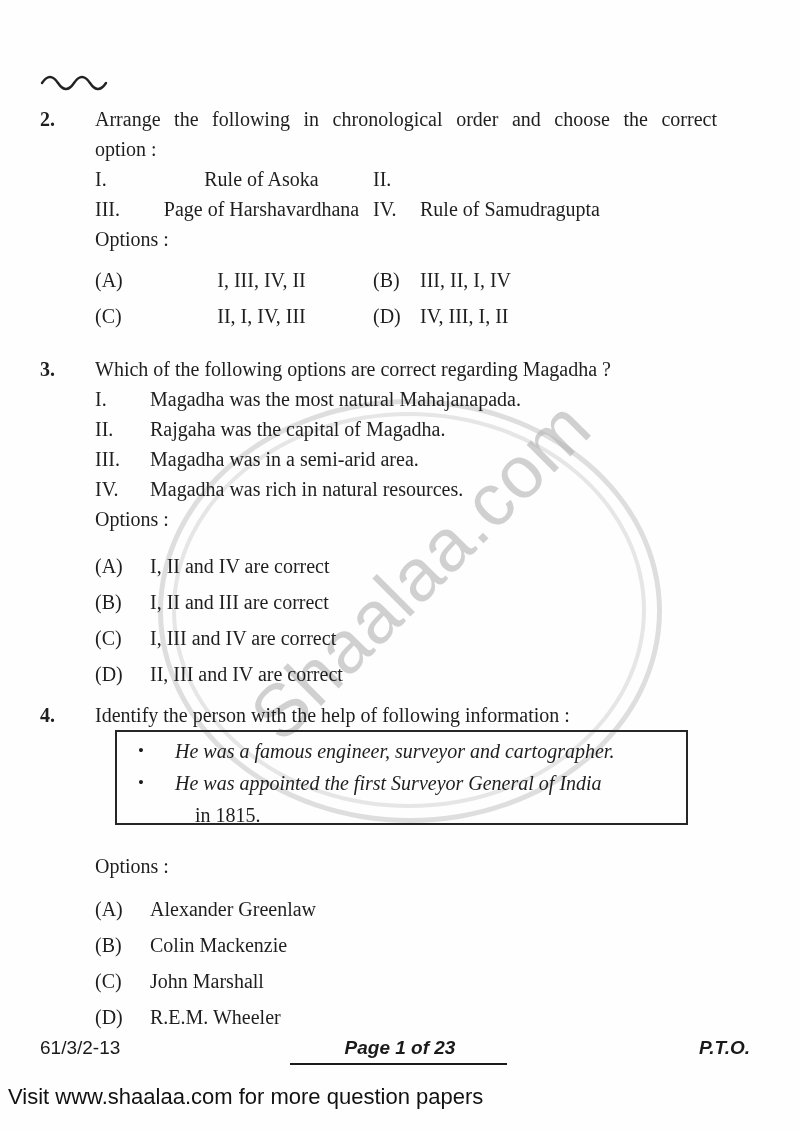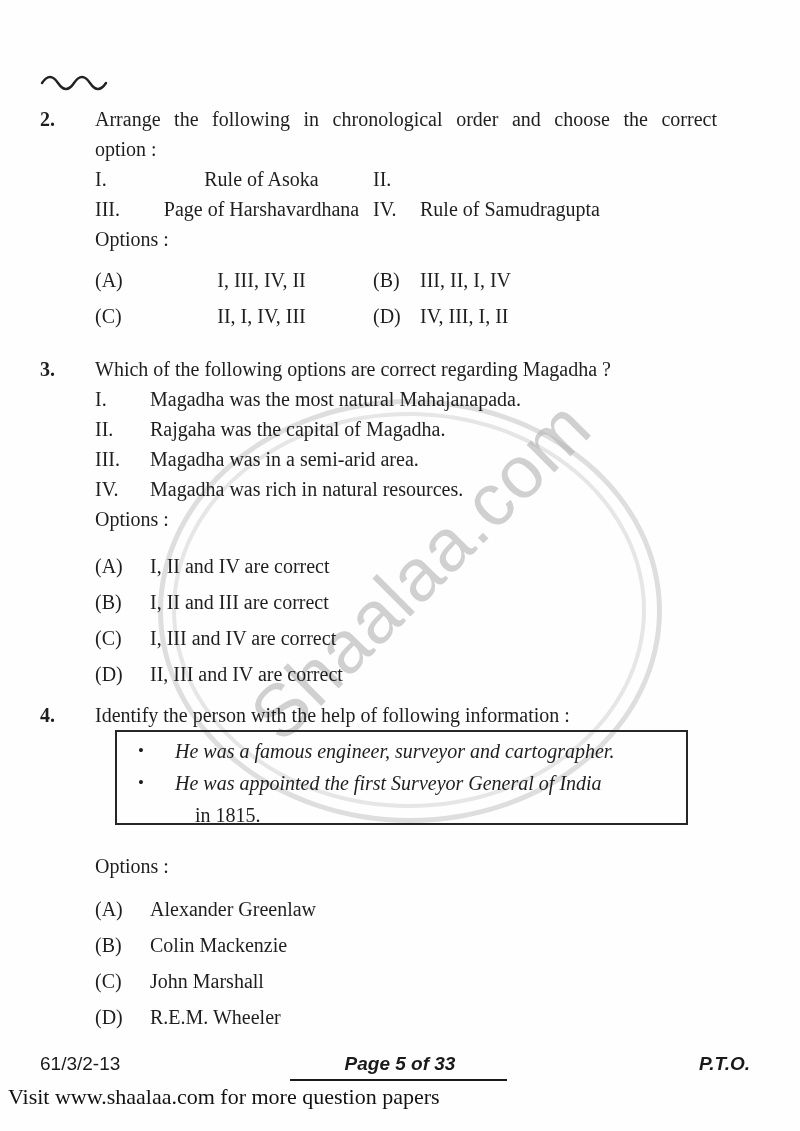--- a/index.html
+++ b/index.html
@@ -65,30 +65,30 @@
     background: transparent;
   }
   .boxrow { display: flex; line-height: 32px; }
   .b-bullet { width: 37px; flex: 0 0 37px; padding-left: 21px; font-size: 17px; }
   .b-text { flex: 1; white-space: nowrap; font-style: italic; }
   .b-cont { margin-left: 78px; line-height: 32px; white-space: nowrap; }
   .opts-after-box { margin-top: 26px; }
 
   
   .footer-bar { position: absolute; left: 0; right: 0; top: 1037px; height: 30px;
-    font-family: "Liberation Sans", "DejaVu Sans", sans-serif; font-size: 19px; color: #1a1a1a; margin-top: 16px; }
+    font-family: "Liberation Sans", "DejaVu Sans", sans-serif; font-size: 19px; color: #1a1a1a; }
   .exam-code { position: absolute; left: 40px; top: 0; line-height: 22px; }
   .page-ind-wrap { position: absolute; left: 0; right: 0; top: 0; text-align: center; }
   .page-ind { font-style: italic; font-weight: 600; line-height: 22px; }
   .page-underline { position: absolute; left: 290px; top: 26px; width: 217px; height: 2px; background: #1a1a1a; }
   .pto { position: absolute; right: 50px; top: 0; font-style: italic; font-weight: 700; line-height: 22px; }
 
   .visit {
     position: absolute; left: 8px; top: 1082px;
-    font-family: Liberation Serif, serif;
+    font-family: Liberation Sans, sans-serif;
     font-size: 22px; line-height: 30px; color: #111111; text-align: right;
   }
 </style>
 </head>
 <body>
 
 <div class="page">
 
   <div class="watermark">
     <div class="wm-ring-outer"></div>
@@ -223,21 +223,21 @@
             <span class="c-rn">(D)</span>
             <span class="c-t2">R.E.M. Wheeler</span>
           </div>
         </div>
       </div>
     </section>
 
     <div class="footer-bar">
       <span class="exam-code">61/3/2-13</span>
       <div class="page-ind-wrap">
-        <span class="page-ind">Page 5 of 33</span>
+        <span class="page-ind">Page 1 of 23</span>
       </div>
       <div class="page-underline"></div>
       <span class="pto">P.T.O.</span>
     </div>
 
     <div class="visit">Visit www.shaalaa.com for more question papers</div>
 
   </div>
 </div>
 

